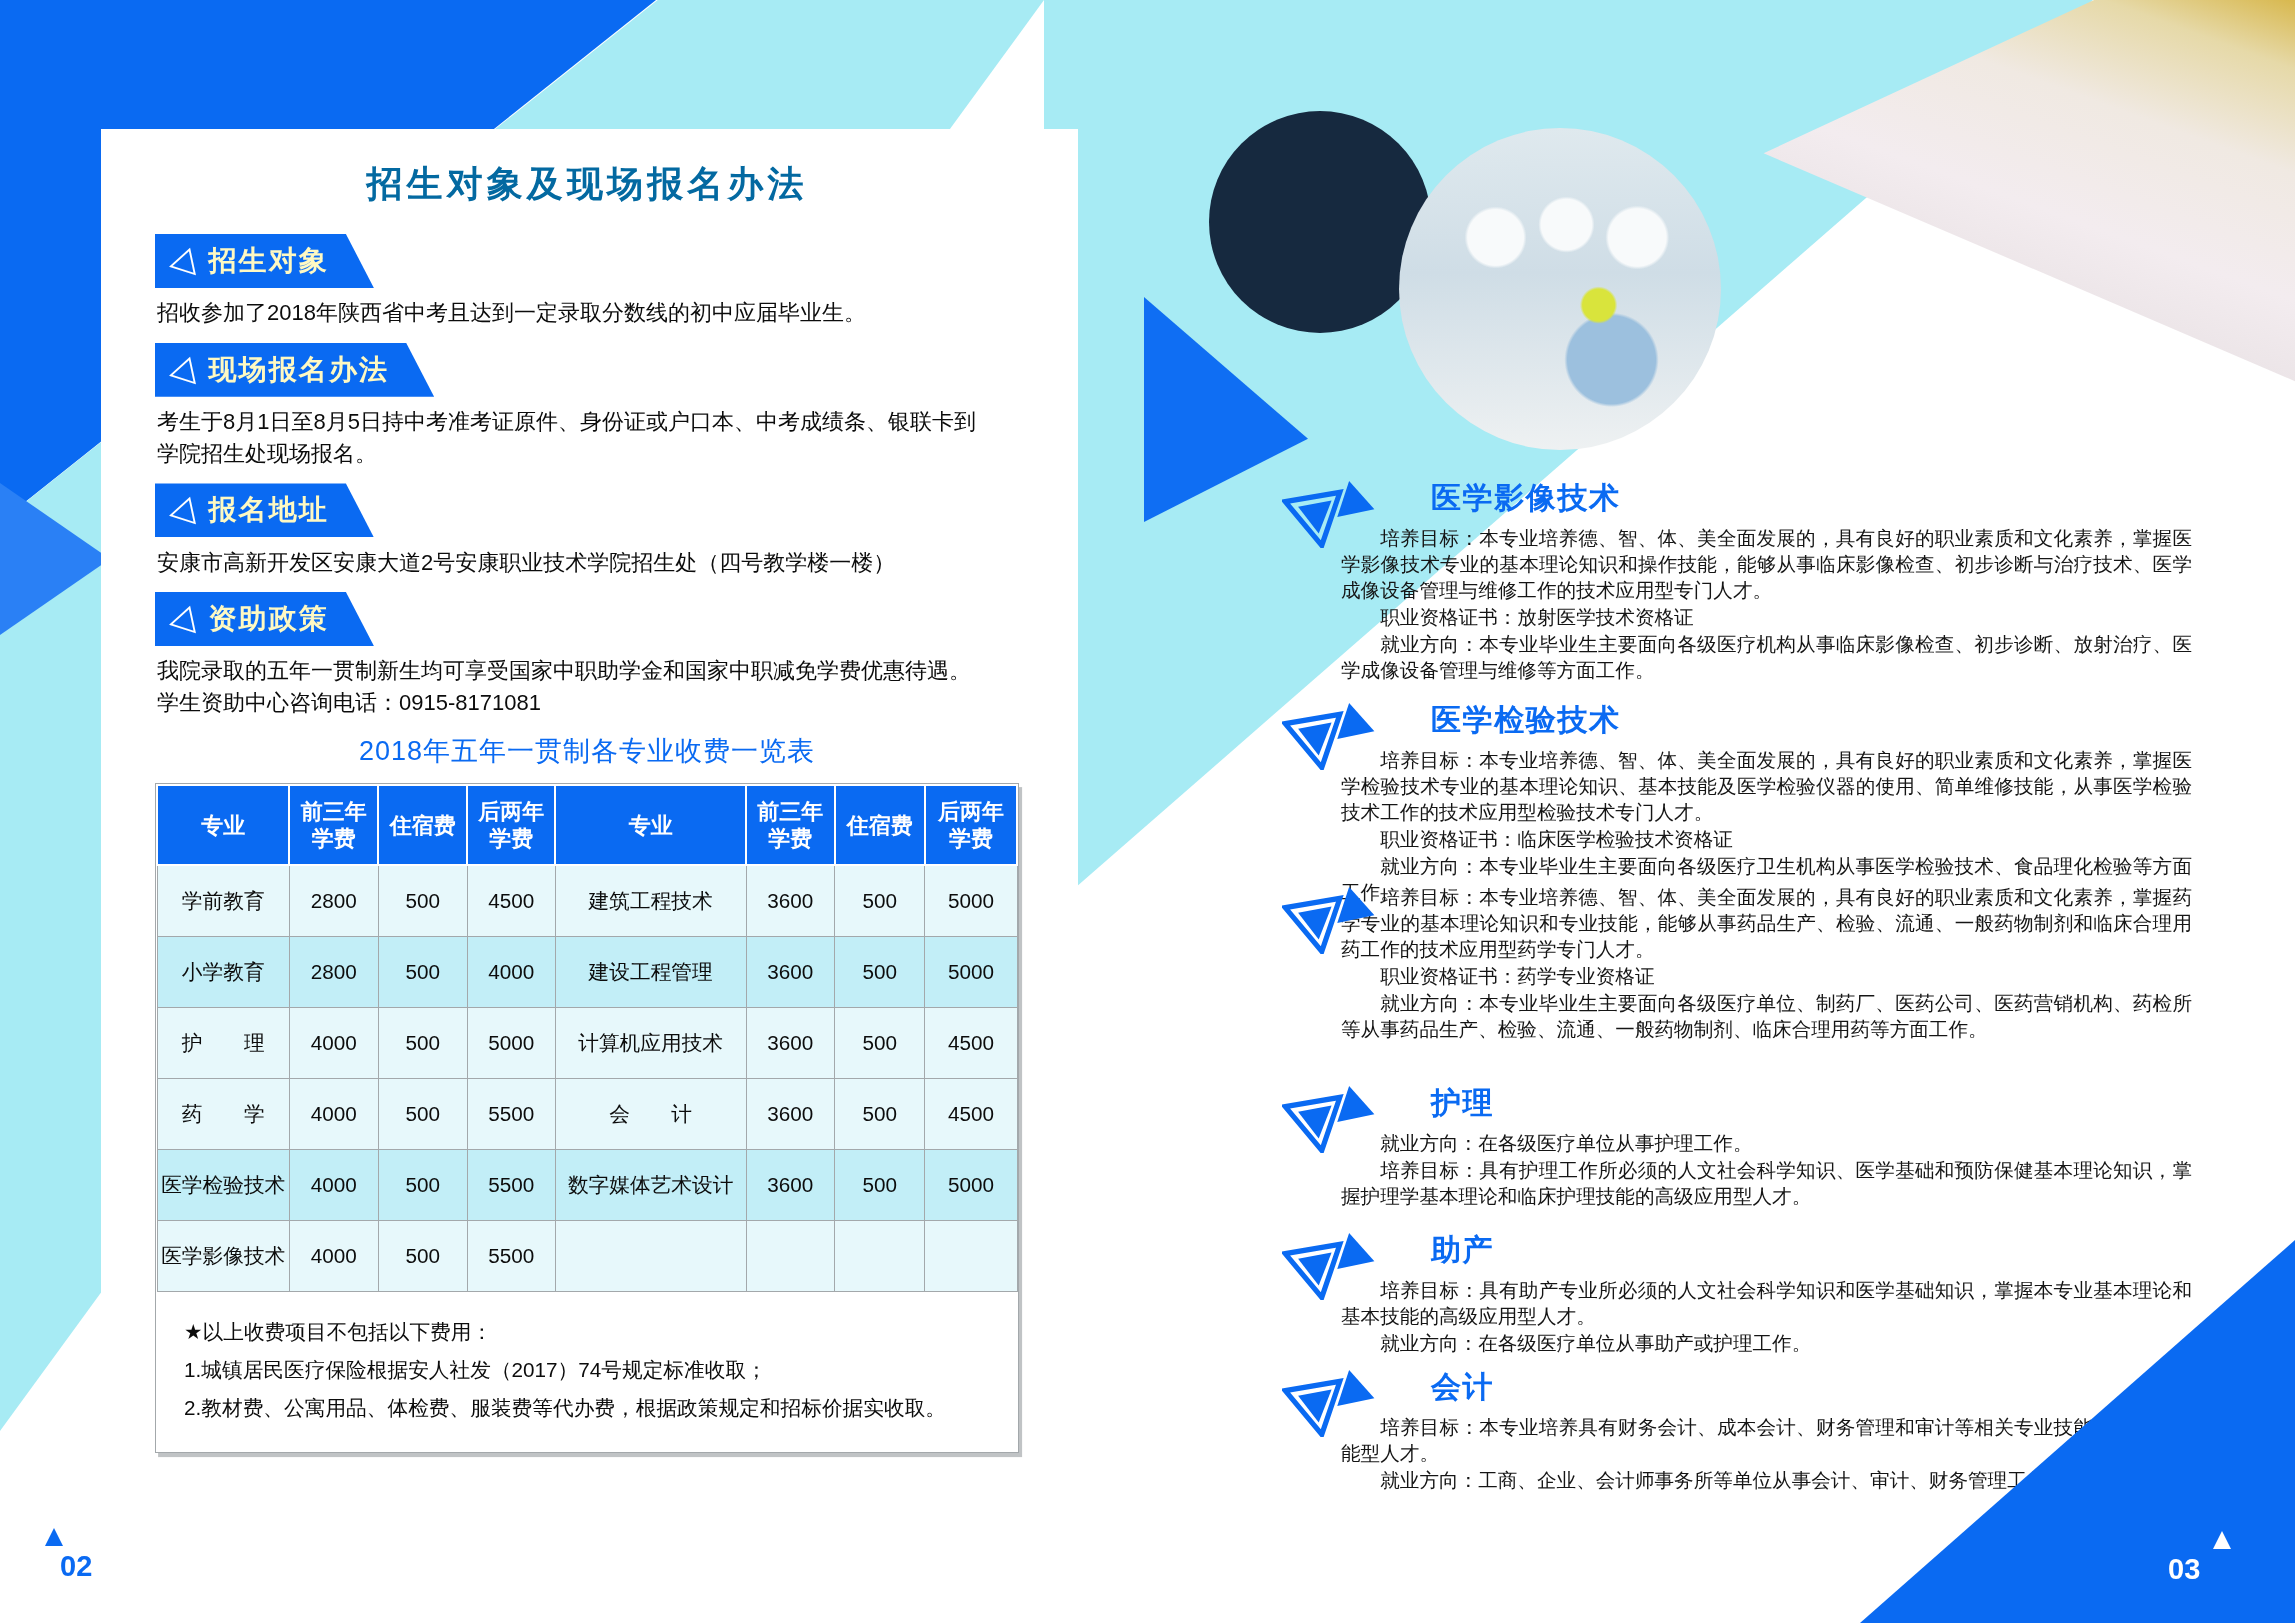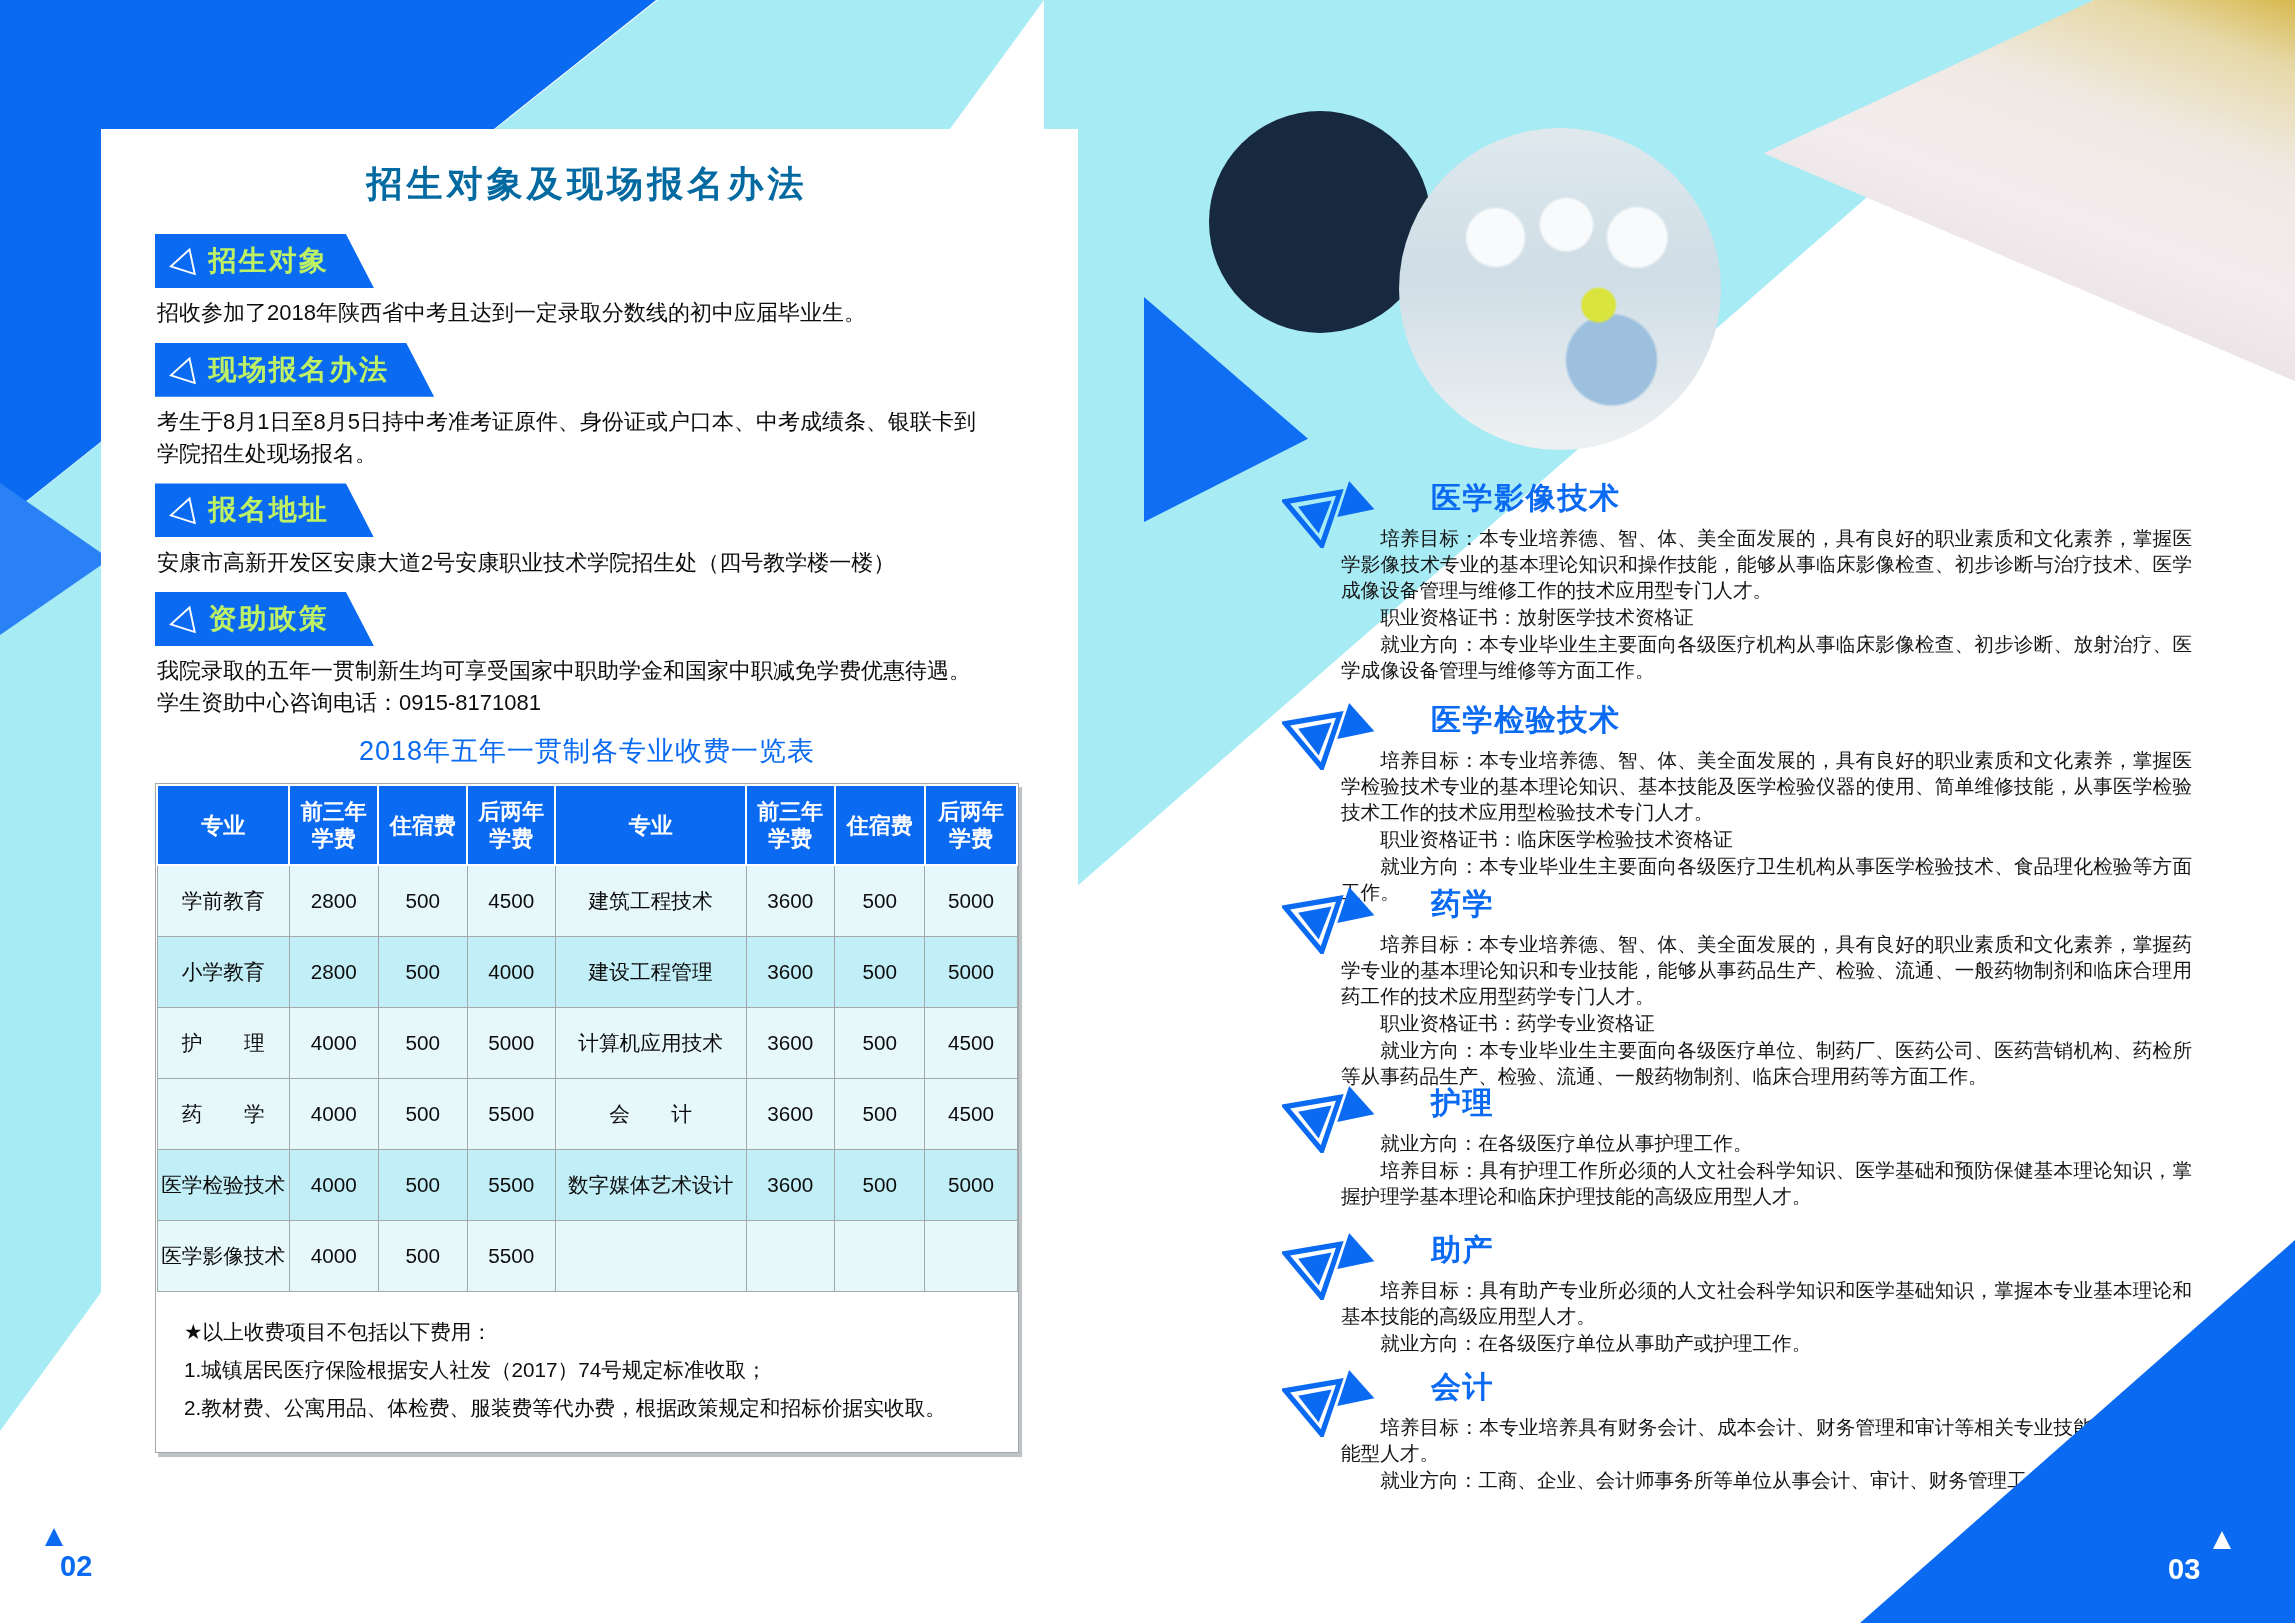--- a/index.html
+++ b/index.html
@@ -44,21 +44,21 @@
   
   .card{position:absolute;left:101px;top:129px;width:977px;height:1406px;background:#ffffff;z-index:2;
     box-sizing:border-box;padding:31px 59px 0 54px;}
   .main-title{margin:0 0 25px 0;text-align:center;color:#0369a1;font-size:36px;font-weight:bold;letter-spacing:4.1px;}
   .section-block{margin:0;}
   .tag{position:relative;display:inline-flex;align-items:center;height:54px;background:#0a6af2;
     padding:0 45px 0 13.4px;margin-bottom:9.3px;
     clip-path:polygon(0 0,calc(100% - 28px) 0,100% 100%,0 100%);}
   .tag-icon{color:#fff;font-size:32px;line-height:1;transform:rotate(-12deg) scaleY(1.15);margin-right:15.5px;
     font-family:"DejaVu Sans",sans-serif;}
-  .tag-label{color:#bef264;font-size:28px;font-weight:bold;letter-spacing:2.1px;}
+  .tag-label{color:#fef9c3;font-size:28px;font-weight:bold;letter-spacing:2.1px;}
   .left-body{margin:0 0 13.4px 2.1px;font-size:22px;line-height:32px;white-space:pre-line;color:#0c0c0c;}
   .table-title{margin:13.4px 0 14.5px 0;text-align:center;color:#0a6af2;font-size:27px;font-weight:normal;letter-spacing:1px;}
   .table-wrap{border:1.6px solid #a3a8ab;box-shadow:3.1px 4.1px 0 rgba(140,145,150,0.55);background:#fff;}
   table{border-collapse:collapse;width:100%;table-layout:fixed;}
   th{background:#0a6af2;color:#fff;font-size:22px;font-weight:bold;border:2.6px solid #ffffff;
     height:78px;text-align:center;vertical-align:middle;white-space:pre-line;line-height:1.25;padding:0;}
   td{border:1px solid #a3a8ab;height:70px;text-align:center;vertical-align:middle;
     font-size:20.7px;color:#0c0c0c;padding:0 3.1px;}
   tr.row-light td{background:#e7f8fb;}
   tr.row-cyan td{background:#c2eef7;}
@@ -266,21 +266,20 @@
           <p>就业方向：本专业毕业生主要面向各级医疗卫生机构从事医学检验技术、食品理化检验等方面工作。</p>
         </div>
   </section>
       <section class="program">
     <svg class="prog-icon" viewBox="0 0 180 130">
   <polygon points="130,0 179,55 107,70" fill="#0a6af2"></polygon>
   <polygon points="6,40 112,22 77,125" fill="none" stroke="#0a6af2" stroke-width="10"></polygon>
   <polygon points="31,50 96,38 71,102" fill="#0a6af2"></polygon>
 </svg>
     <div class="prog-content">
-      <h3 class="prog-title">药学</h3>
     <p>培养目标：本专业培养德、智、体、美全面发展的，具有良好的职业素质和文化素养，掌握药学专业的基本理论知识和专业技能，能够从事药品生产、检验、流通、一般药物制剂和临床合理用药工作的技术应用型药学专门人才。</p>
           <p>职业资格证书：药学专业资格证</p>
           <p>就业方向：本专业毕业生主要面向各级医疗单位、制药厂、医药公司、医药营销机构、药检所等从事药品生产、检验、流通、一般药物制剂、临床合理用药等方面工作。</p>
         </div>
   </section>
       <section class="program">
     <svg class="prog-icon" viewBox="0 0 180 130">
   <polygon points="130,0 179,55 107,70" fill="#0a6af2"></polygon>
   <polygon points="6,40 112,22 77,125" fill="none" stroke="#0a6af2" stroke-width="10"></polygon>
   <polygon points="31,50 96,38 71,102" fill="#0a6af2"></polygon>

